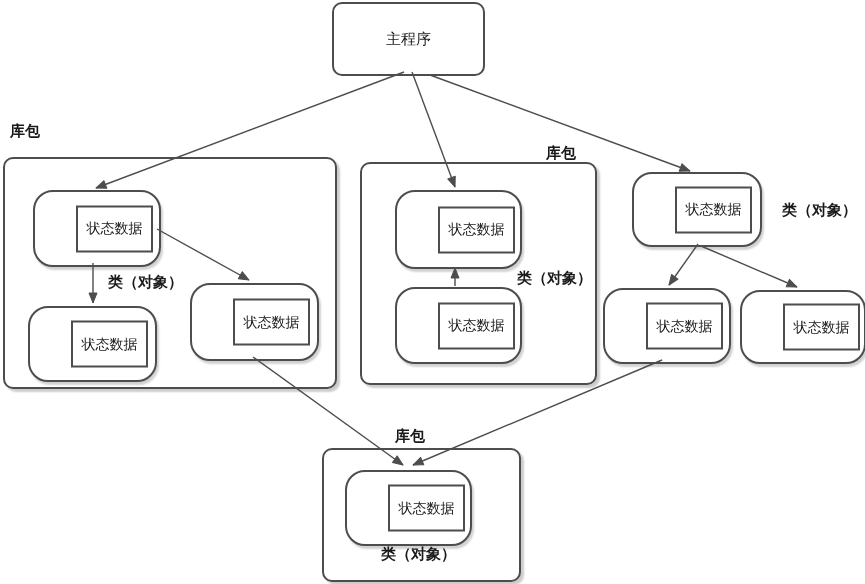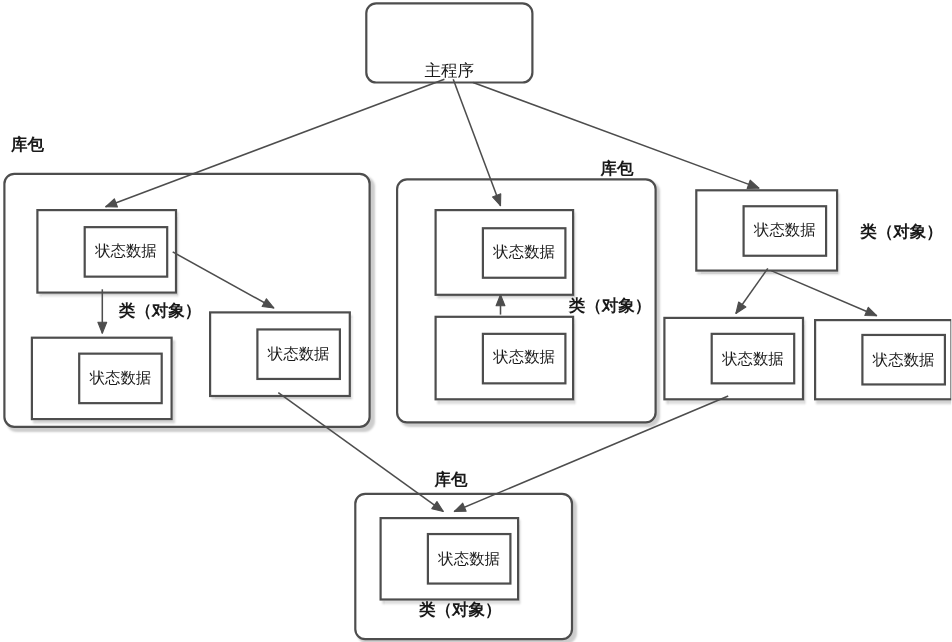--- a/index.html
+++ b/index.html
@@ -5,33 +5,33 @@
   html,body{margin:0;padding:0;background:#ffffff;}
   .canvas{
     position:relative;width:865px;height:584px;background:#ffffff;overflow:hidden;
     font-family:"Liberation Sans","DejaVu Sans",sans-serif;color:#1a1a1a;
   }
   .pkg{
     position:absolute;background:#ffffff;border:2px solid #4d4d4d;border-radius:10px;
     box-shadow:3px 3px 2px rgba(0,0,0,0.20);
   }
   .cls{
-    position:absolute;background:#ffffff;border:2px solid #4d4d4d;border-radius:0;
+    position:absolute;background:#ffffff;border:2px solid #4d4d4d;border-radius:20px;
     box-shadow:2px 3px 2px rgba(0,0,0,0.18);
   }
   .state{
     position:absolute;left:41px;top:50%;transform:translateY(-50%);
     width:73px;height:43px;background:#ffffff;border:2px solid #4d4d4d;
     display:flex;align-items:center;justify-content:center;
     font-size:14px;white-space:nowrap;
   }
   .node-main{
     position:absolute;left:332px;top:2px;width:149px;height:70px;
     background:#ffffff;border:2px solid #4d4d4d;border-radius:10px;
-    display:flex;align-items:flex-end;justify-content:center;font-size:15px;
+    display:flex;align-items:center;justify-content:center;font-size:15px;
   }
   .lbl{position:absolute;font-size:15px;white-space:nowrap;font-weight:bold;}
   svg.edges{position:absolute;left:0;top:0;z-index:10;pointer-events:none;}
 </style>
 </head>
 <body>
 
 <div class="canvas">
 
   <div class="pkg" style="left:3px;top:157px;width:330px;height:228px;"></div>

